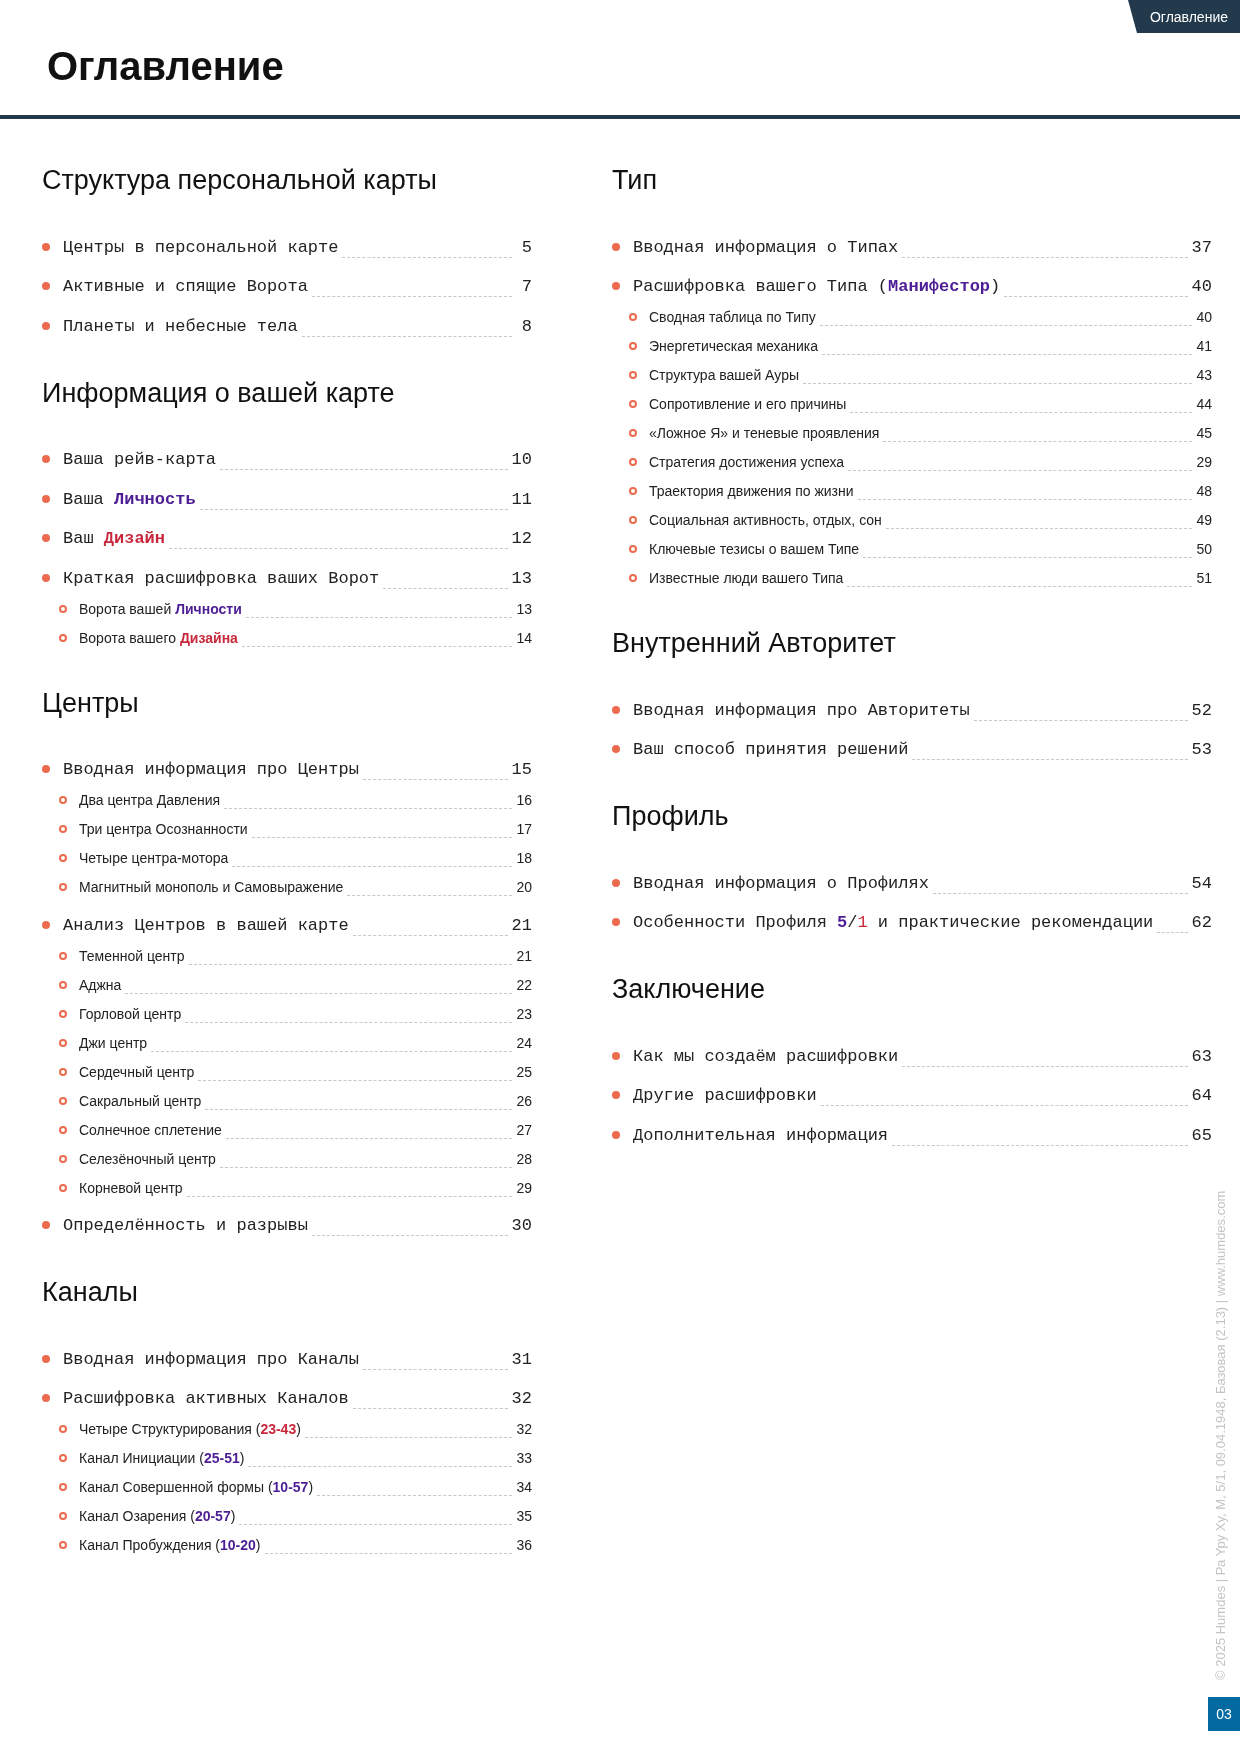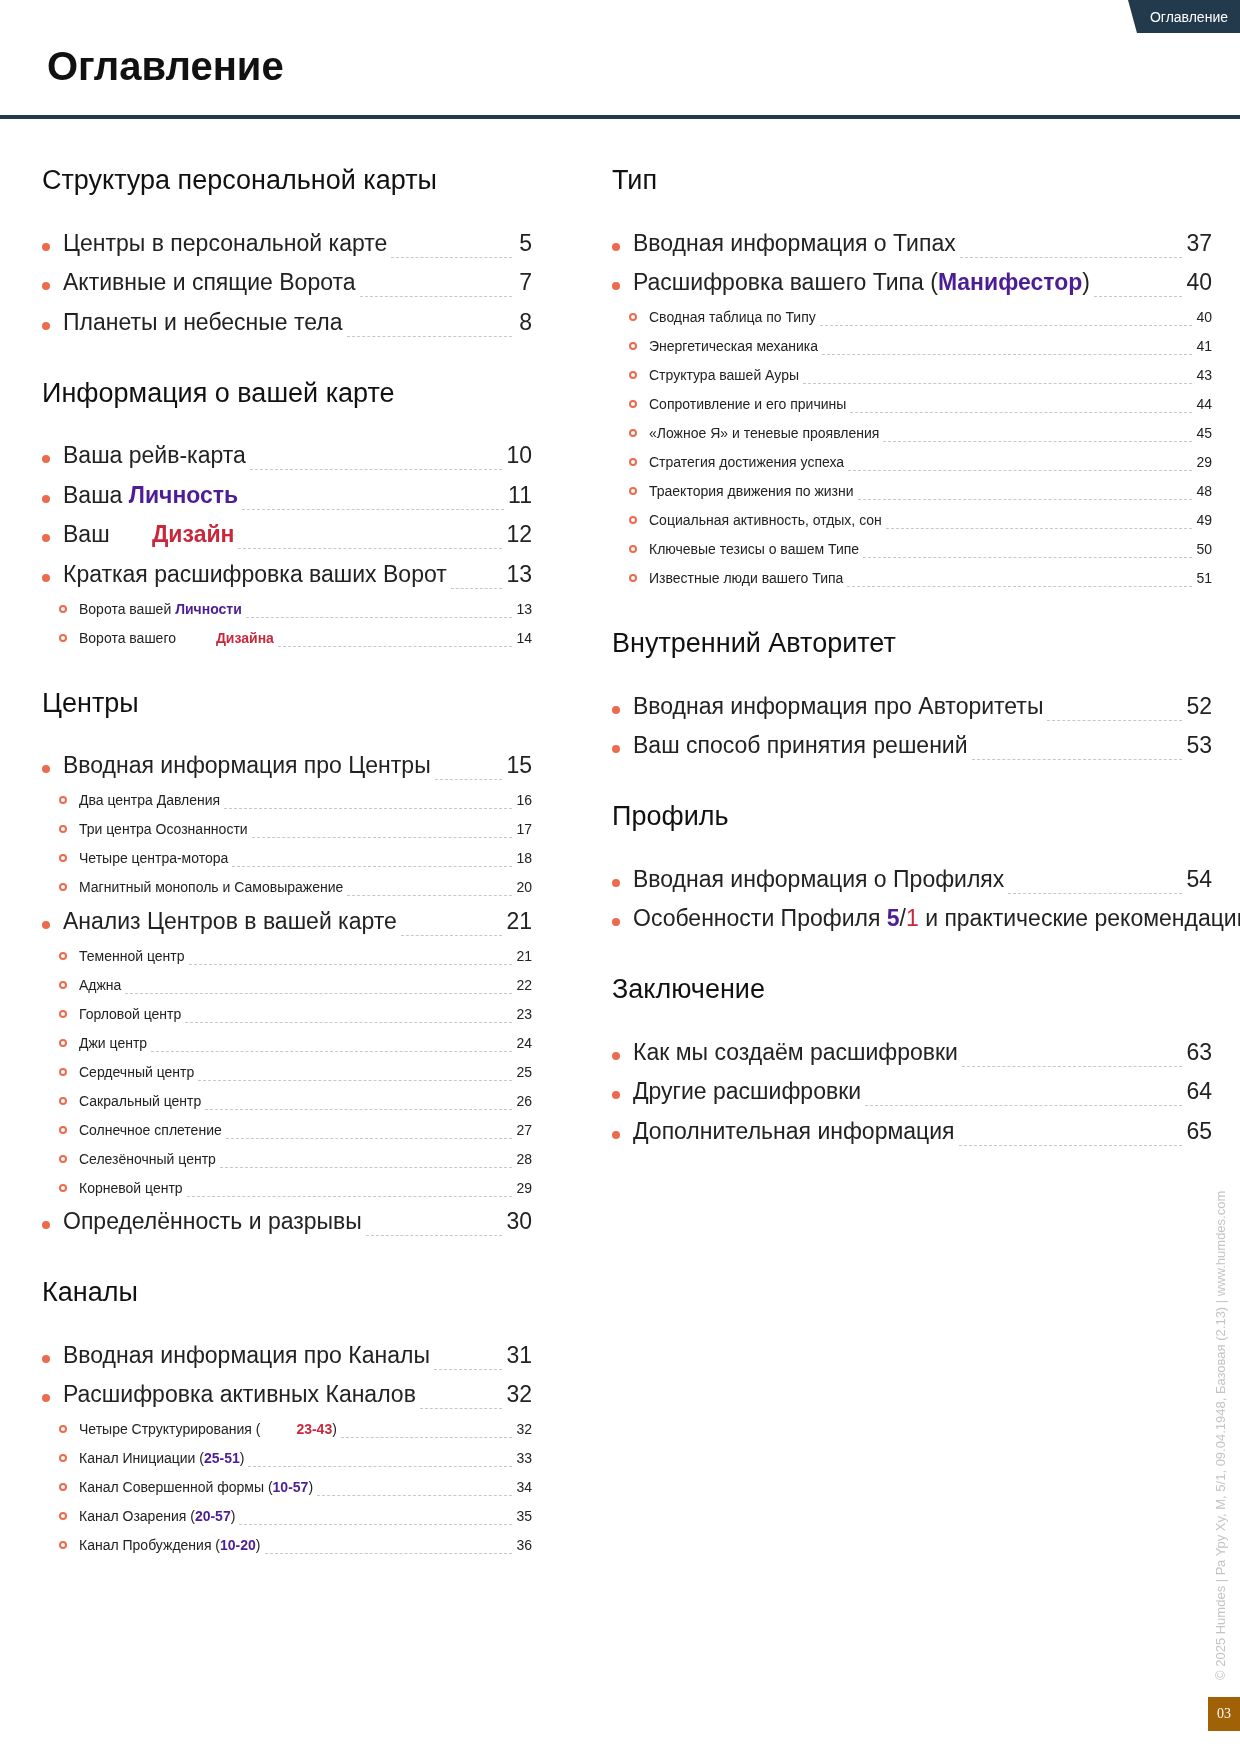--- a/index.html
+++ b/index.html
@@ -27,50 +27,50 @@
   .col-right { left: 612px; width: 600px; }
   .section { margin-bottom: 34px; }
   .section h2 {
     margin: 0 0 20px 0; font-size: 27px; font-weight: normal; color: #111;
     height: 40px; line-height: 40px;
   }
   .entry {
     display: flex; align-items: flex-end; position: relative;
     height: 39.5px;
   }
-  .entry.main { font-size: 23px; color: #222; padding-left: 21px; }
+  .entry.main { font-size: 17px; color: #222; padding-left: 21px; font-family: Liberation Mono, monospace; }
   .entry.sub { font-size: 14px; color: #222; padding-left: 37px; height: 29px; }
   .bullet {
     position: absolute; left: 0; bottom: 9px; width: 8px; height: 8px; border-radius: 50%;
     background: #ec6a4e;
   }
   .entry.sub .bullet {
     left: 17px; bottom: 7px; width: 4px; height: 4px; background: #fff;
     border: 2px solid #ec6a4e;
   }
   .label { white-space: nowrap; padding-bottom: 3px; }
   .leader {
     flex: 1; border-bottom: 1px dashed #c8c8c8; margin: 0 4px 2px 4px; min-width: 10px;
   }
   .page { white-space: nowrap; padding-bottom: 3px; text-align: right; min-width: 16px; }
   .b { font-weight: bold; color: #4c1d95; }
-  .r { font-weight: bold; color: #c8283c; margin-left: 36px; }
+  .r { font-weight: bold; color: #c8283c; }
   .rn { color: #c8283c; }
   .side-wrap {
     position: absolute; left: 1212px; top: 1140px; width: 20px; height: 540px;
   }
   .side-wrap span {
     position: absolute; left: 0; bottom: 0; transform: rotate(-90deg);
     transform-origin: left bottom; white-space: nowrap; font-size: 13px; color: #c4c4c4;
     translate: 16px 0;
   }
   .page-num {
     position: absolute; left: 1208px; top: 1697px; width: 32px; height: 34px;
-    background: #a16207; color: #fff; font-size: 14px;
-    display: flex; align-items: center; justify-content: center; font-family: Liberation Serif, serif;
+    background: #0369a1; color: #fff; font-size: 14px;
+    display: flex; align-items: center; justify-content: center;
   }
 </style>
 </head>
 <body>
 
 <div class="corner-tab">
     <span>Оглавление</span>
   </div>
 <h1 class="page-title">Оглавление</h1>
 <div class="header-rule"></div>

